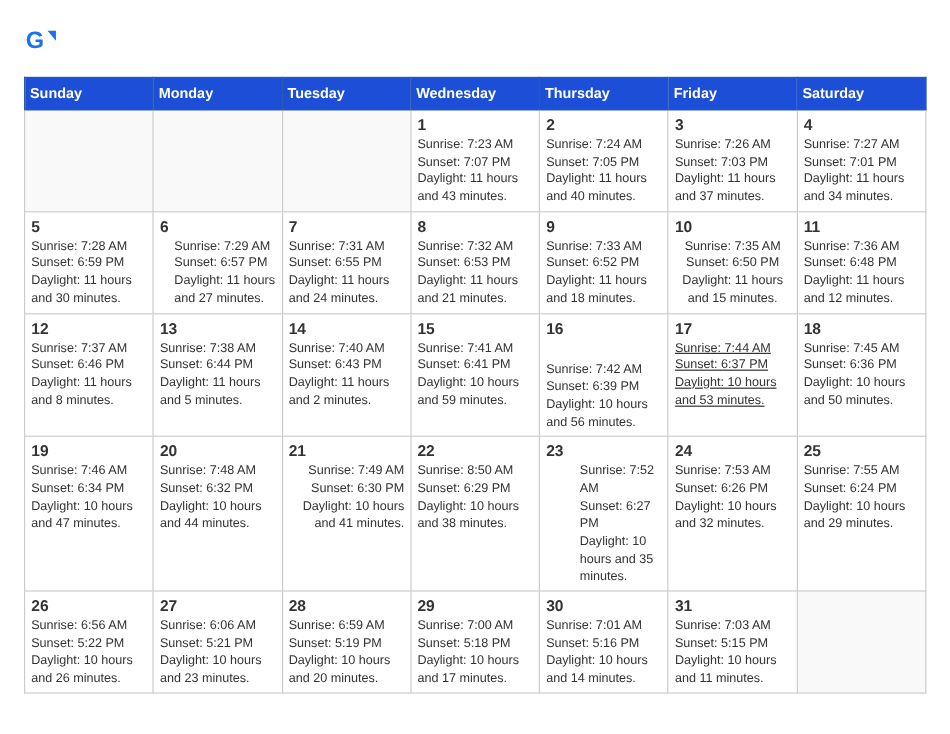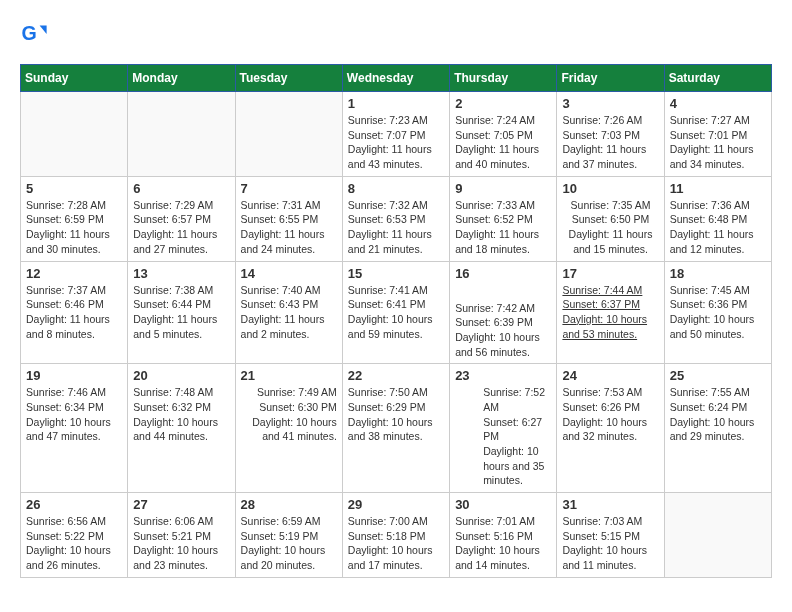--- a/index.html
+++ b/index.html
@@ -53,21 +53,21 @@
       font-size: 14px;
       color: #555;
       margin-top: 2px;
     }
     .calendar {
       width: 100%;
       border-collapse: collapse;
       font-size: 11px;
     }
     .calendar th {
-      background: #15803d;
+      background: #1d4ed8;
       color: #fff;
       padding: 6px 4px;
       text-align: left;
       font-size: 12px;
       font-weight: bold;
       border: 1px solid #2a5ba4;
     }
     .calendar td {
       border: 1px solid #ccc;
       vertical-align: top;
@@ -156,21 +156,21 @@
       </tr>
       <tr>
         <td>
           <span class="day-num">5</span>
           <div class="day-info" style="white-space: pre-line;">Sunrise: 7:28 AM
 Sunset: 6:59 PM
 Daylight: 11 hours and 30 minutes.</div>
         </td>
         <td>
           <span class="day-num">6</span>
-          <div class="day-info" style="white-space: pre-line;">Sunrise: 7:29 AM
+          <div class="day-info" style="white-space: pre-line; margin-left: 12px;">Sunrise: 7:29 AM
 Sunset: 6:57 PM
 Daylight: 11 hours and 27 minutes.</div>
         </td>
         <td>
           <span class="day-num">7</span>
           <div class="day-info" style="white-space: pre-line;">Sunrise: 7:31 AM
 Sunset: 6:55 PM
 Daylight: 11 hours and 24 minutes.</div>
         </td>
         <td>
@@ -256,21 +256,21 @@
 Daylight: 10 hours and 44 minutes.</div>
         </td>
         <td>
           <span class="day-num">21</span>
           <div class="day-info" style="white-space: pre-line; text-align: right;">Sunrise: 7:49 AM
 Sunset: 6:30 PM
 Daylight: 10 hours and 41 minutes.</div>
         </td>
         <td>
           <span class="day-num">22</span>
-          <div class="day-info" style="white-space: pre-line;">Sunrise: 7:50 AM
+          <div class="day-info" style="white-space: pre-line;">Sunrise: 8:50 AM
 Sunset: 6:29 PM
 Daylight: 10 hours and 38 minutes.</div>
         </td>
         <td>
           <span class="day-num">23</span>
           <div class="day-info" style="white-space: pre-line; margin-left: 28px;">Sunrise: 7:52 AM
 Sunset: 6:27 PM
 Daylight: 10 hours and 35 minutes.</div>
         </td>
         <td>

